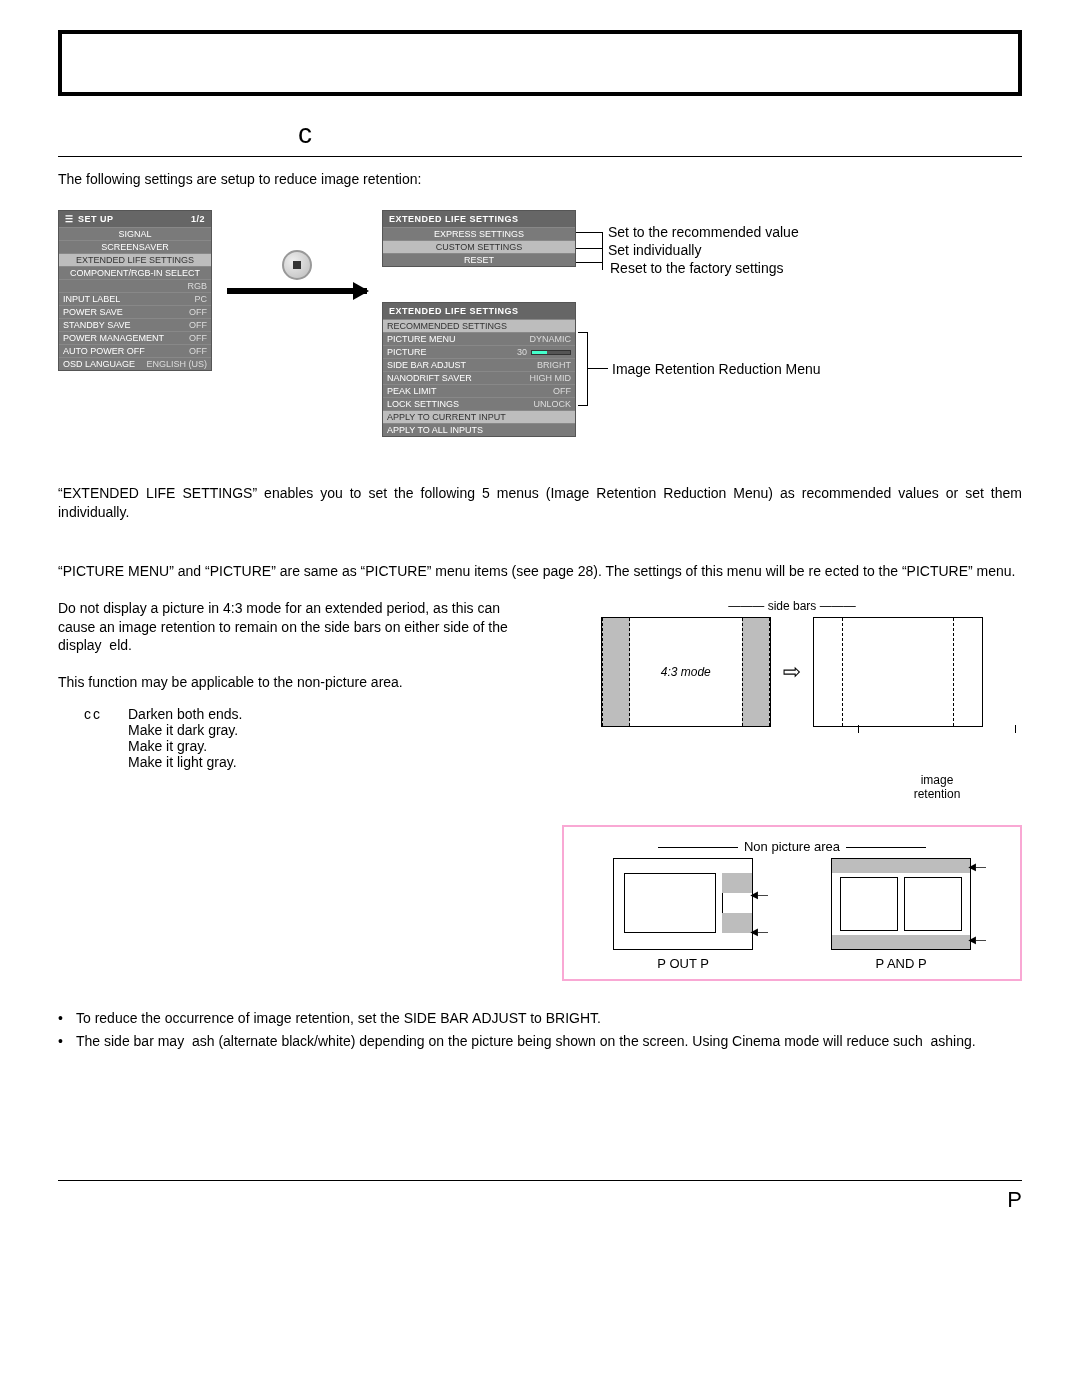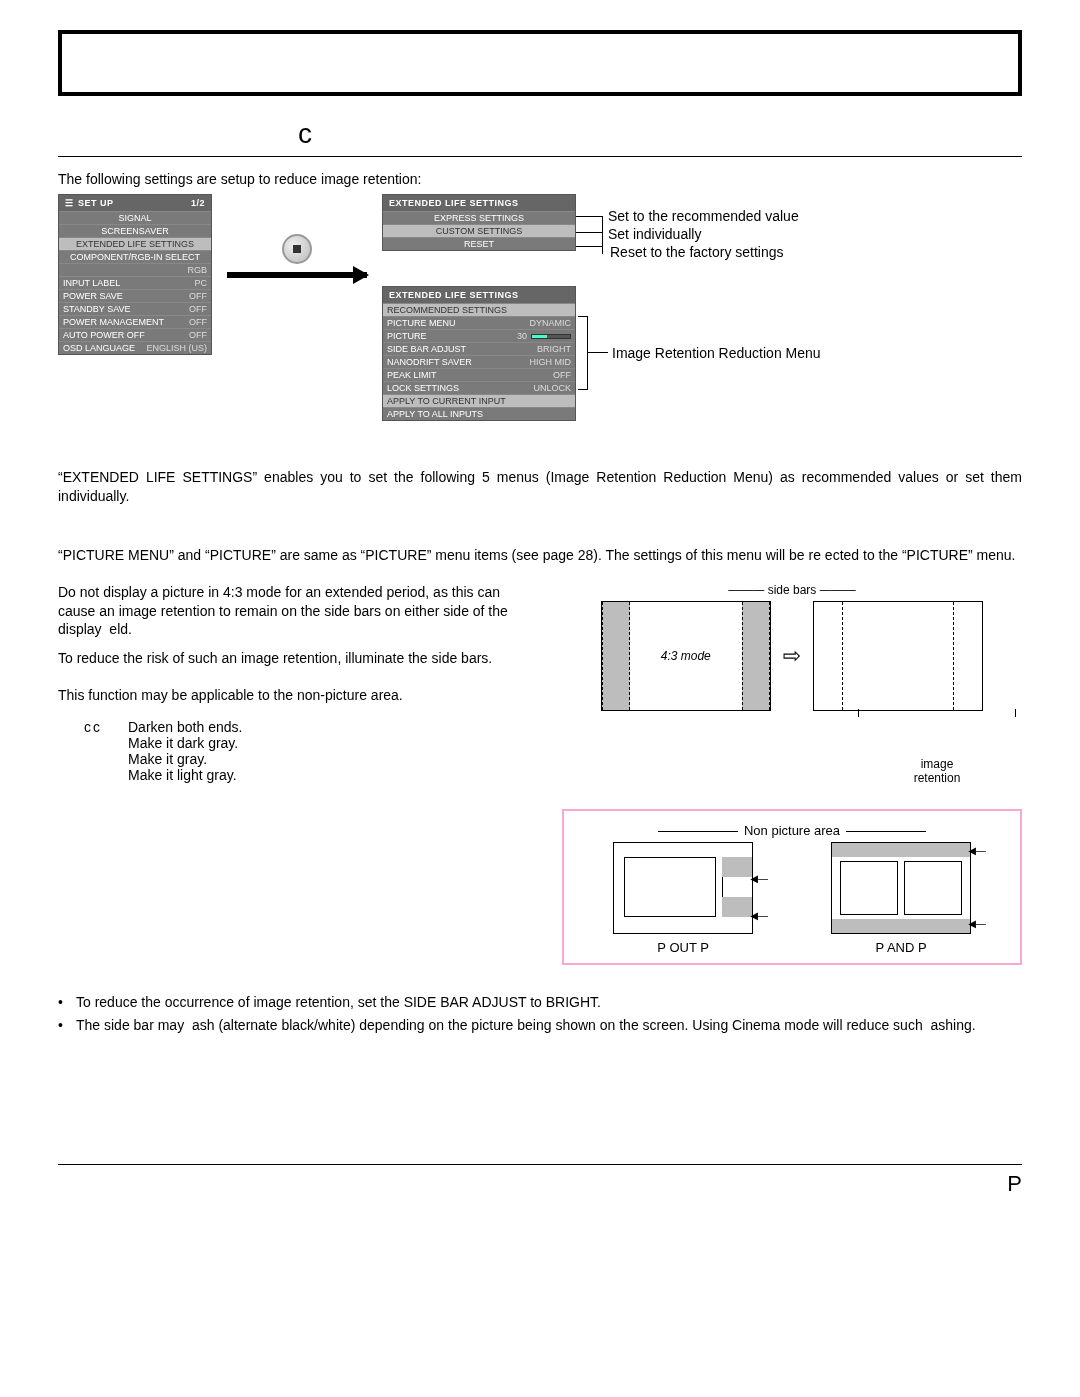--- a/index.html
+++ b/index.html
@@ -1,20 +1,20 @@
 <!DOCTYPE html>
 <html><head>
 <meta charset="utf-8">
 <style>
   * { box-sizing: border-box; margin: 0; padding: 0; }
   body { font-family: Arial, Helvetica, sans-serif; font-size: 14px; color: #000; background: #fff; width: 1080px; margin: 0 auto; padding: 0; }
   .page { padding: 30px 58px 20px 58px; position: relative; }
   .black-box { border: 4px solid #000; height: 66px; margin-bottom: 22px; }
   .c-row { border-bottom: 1px solid #000; padding-bottom: 6px; margin-bottom: 14px; font-size: 28px; font-weight: normal; }
-  .intro { margin-bottom: 7px; }
+  .intro { margin-bottom: 23px; }
   .menus-row { display: flex; align-items: flex-start; gap: 0; position: relative; height: 250px; }
   .osd { background: #777; color: #fff; font-size: 9px; font-family: Arial, sans-serif; }
   .osd1 { width: 154px; border: 1px solid #555; }
   .osd-title { background: #666; color: #fff; padding: 3px 6px; font-size: 9px; display: flex; justify-content: space-between; font-weight: bold; letter-spacing: 0.5px; }
   .osd-title .bars { letter-spacing: -2px; margin-right: 4px; }
   .osd-row { border-top: 1px solid #888; padding: 1px 4px; text-align: center; background: #7a7a7a; }
   .osd-row.hl { background: #bdbdbd; color: #333; }
   .osd-row2 { display: flex; justify-content: space-between; padding: 1px 4px; border-top: 1px solid #888; background: #7a7a7a; }
   .osd-row2 .val { color: #ddd; }
   .arrow-area { display:flex; align-items:center; justify-content:center; flex-direction:column; width: 170px; margin-top: 40px; }
@@ -189,21 +189,20 @@
       <div class="label-txt" style="left:230px; top:151px;">Image Retention Reduction Menu</div>
     </div>
   </div>
 
   <p class="para">“EXTENDED LIFE SETTINGS” enables you to set the following 5 menus (Image Retention Reduction Menu) as recommended values or set them individually.</p>
   <p class="para" style="margin-top:40px;">“PICTURE MENU” and “PICTURE” are same as “PICTURE” menu items (see page 28). The settings of this menu will be re&nbsp;ected to the “PICTURE” menu.</p>
 
   <div class="sidebar-row">
     <div class="sidebar-text">
       <p>Do not display a picture in 4:3 mode for an extended period, as this can cause an image retention to remain on the side bars on either side of the display &nbsp;eld.</p>
-      <p>To reduce the risk of such an image retention, illuminate the side bars.</p>
       <p style="margin-top:18px;">This function may be applicable to the non-picture area.</p>
       <div class="legend-list">
         <div class="row">
             <div class="k">cc</div>
             <div class="v">Darken both ends.</div>
           </div>
         <div class="row">
             <div class="k"></div>
             <div class="v">Make it dark gray.</div>
           </div>

